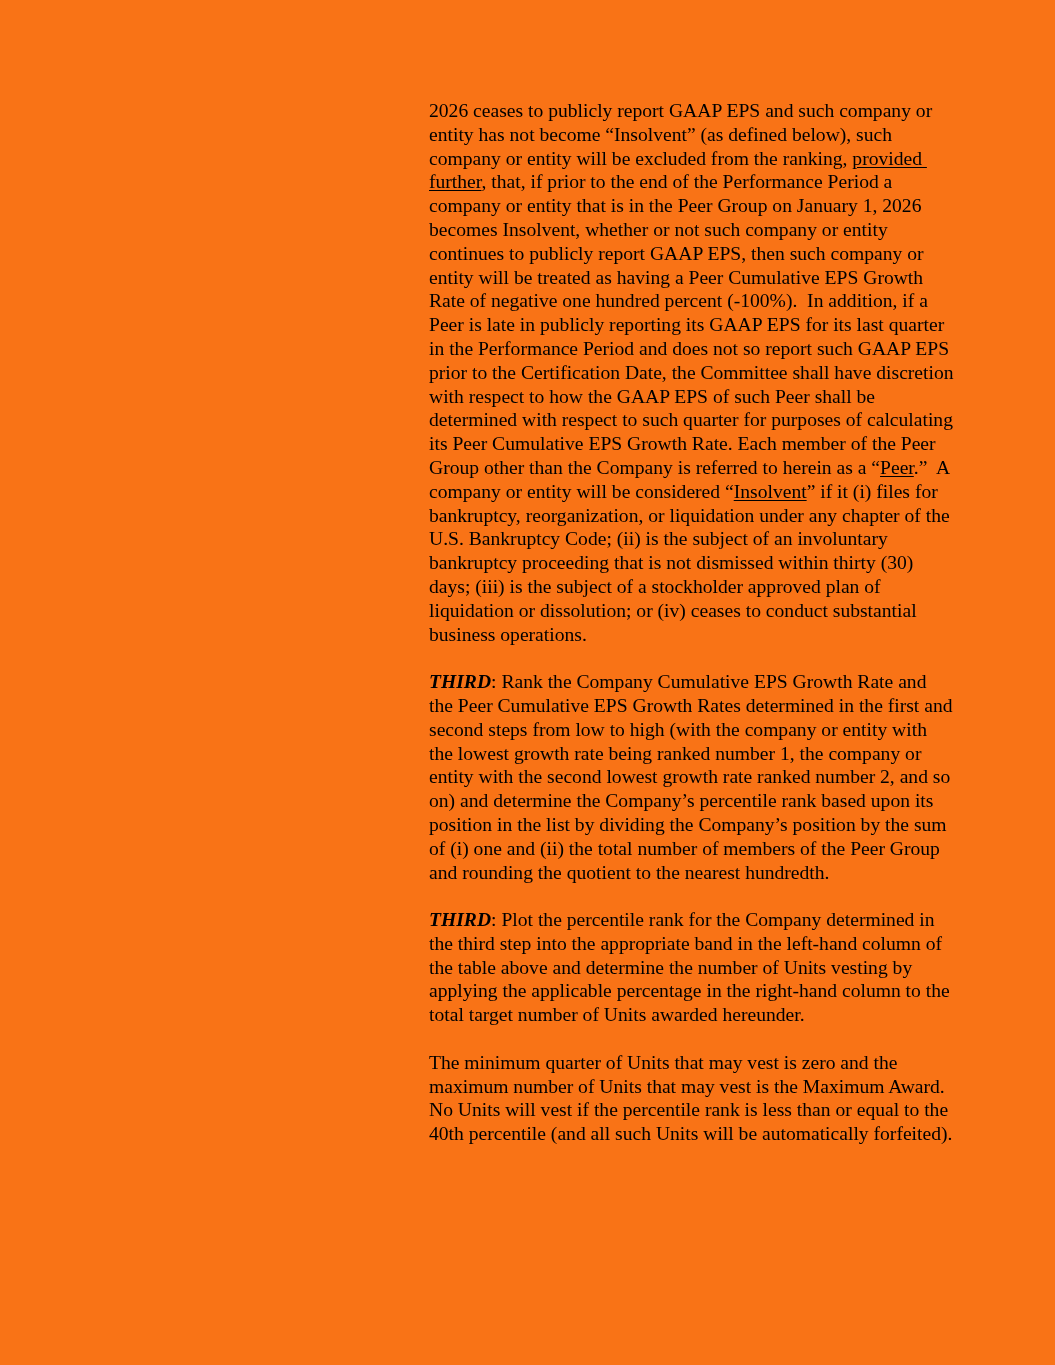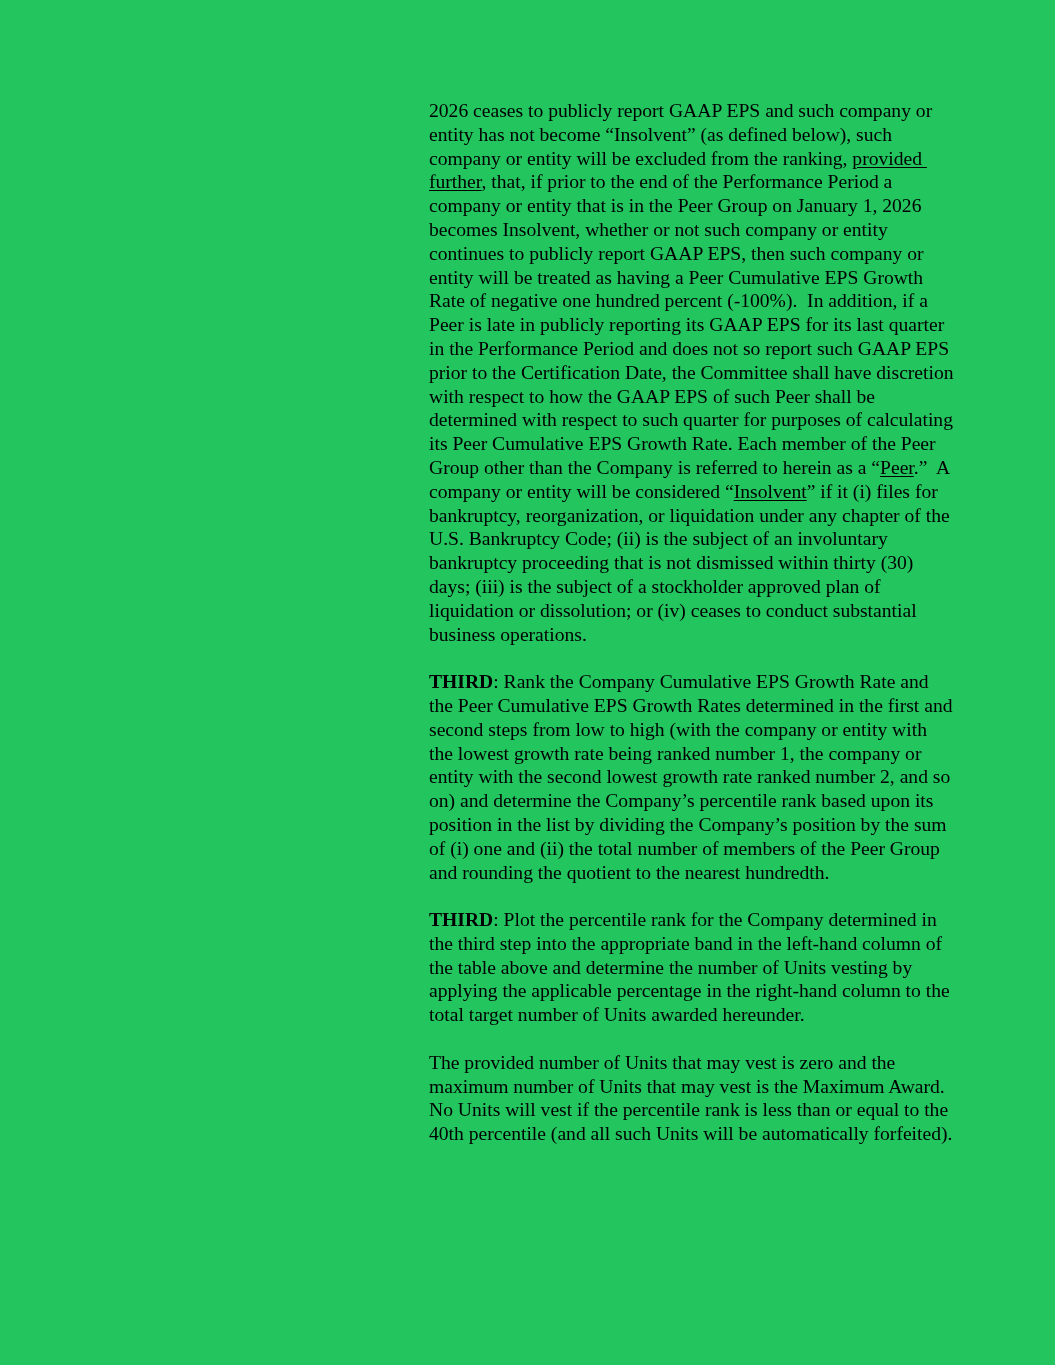--- a/index.html
+++ b/index.html
@@ -13,21 +13,21 @@
     position: relative;
     font-family: "Liberation Serif", "DejaVu Serif", serif;
     color: #000000;
   }
   .page {
     position: absolute;
     left: 0;
     top: 0;
     width: 1055px;
     height: 1365px;
-    background: #22c55e;
+    background: #f97316;
     overflow: hidden;
   }
   .text-block {
     position: absolute;
     left: 429px;
     top: 99px;
     width: 526px;
     font-size: 19.6px;
     line-height: 23.8px;
     text-align: left;
@@ -38,25 +38,26 @@
   }
   .para:last-child {
     margin-bottom: 0;
   }
   .u {
     text-decoration: underline;
     text-underline-offset: 2px;
   }
   .bi {
     font-weight: bold;
+    font-style: italic;
   }
 </style>
 </head>
 <body>
 
 <div class="page">
   <div class="text-block">
       <p class="para"><span>2026 ceases to publicly report GAAP EPS and such company or entity has not become “Insolvent” (as defined below), such company or entity will be excluded from the ranking, </span><span class="u">provided further</span><span>, that, if prior to the end of the Performance Period a company or entity that is in the Peer Group on January 1, 2026 becomes Insolvent, whether or not such company or entity continues to publicly report GAAP EPS, then such company or entity will be treated as having a Peer Cumulative EPS Growth Rate of negative one hundred percent (-100%).  In addition, if a Peer is late in publicly reporting its GAAP EPS for its last quarter in the Performance Period and does not so report such GAAP EPS prior to the Certification Date, the Committee shall have discretion with respect to how the GAAP EPS of such Peer shall be determined with respect to such quarter for purposes of calculating its Peer Cumulative EPS Growth Rate. Each member of the Peer Group other than the Company is referred to herein as a “</span><span class="u">Peer</span><span>.”  A company or entity will be considered “</span><span class="u">Insolvent</span><span>” if it (i) files for bankruptcy, reorganization, or liquidation under any chapter of the U.S. Bankruptcy Code; (ii) is the subject of an involuntary bankruptcy proceeding that is not dismissed within thirty (30) days; (iii) is the subject of a stockholder approved plan of liquidation or dissolution; or (iv) ceases to conduct substantial business operations.</span></p>
       <p class="para"><span class="bi">THIRD</span><span>: Rank the Company Cumulative EPS Growth Rate and the Peer Cumulative EPS Growth Rates determined in the first and second steps from low to high (with the company or entity with the lowest growth rate being ranked number 1, the company or entity with the second lowest growth rate ranked number 2, and so on) and determine the Company’s percentile rank based upon its position in the list by dividing the Company’s position by the sum of (i) one and (ii) the total number of members of the Peer Group and rounding the quotient to the nearest hundredth.</span></p>
       <p class="para"><span class="bi">THIRD</span><span>: Plot the percentile rank for the Company determined in the third step into the appropriate band in the left-hand column of the table above and determine the number of Units vesting by applying the applicable percentage in the right-hand column to the total target number of Units awarded hereunder.</span></p>
-      <p class="para"><span>The provided number of Units that may vest is zero and the maximum number of Units that may vest is the Maximum Award. No Units will vest if the percentile rank is less than or equal to the 40th percentile (and all such Units will be automatically forfeited).</span></p>
+      <p class="para"><span>The minimum quarter of Units that may vest is zero and the maximum number of Units that may vest is the Maximum Award. No Units will vest if the percentile rank is less than or equal to the 40th percentile (and all such Units will be automatically forfeited).</span></p>
     </div>
 </div>
 
 </body></html>

